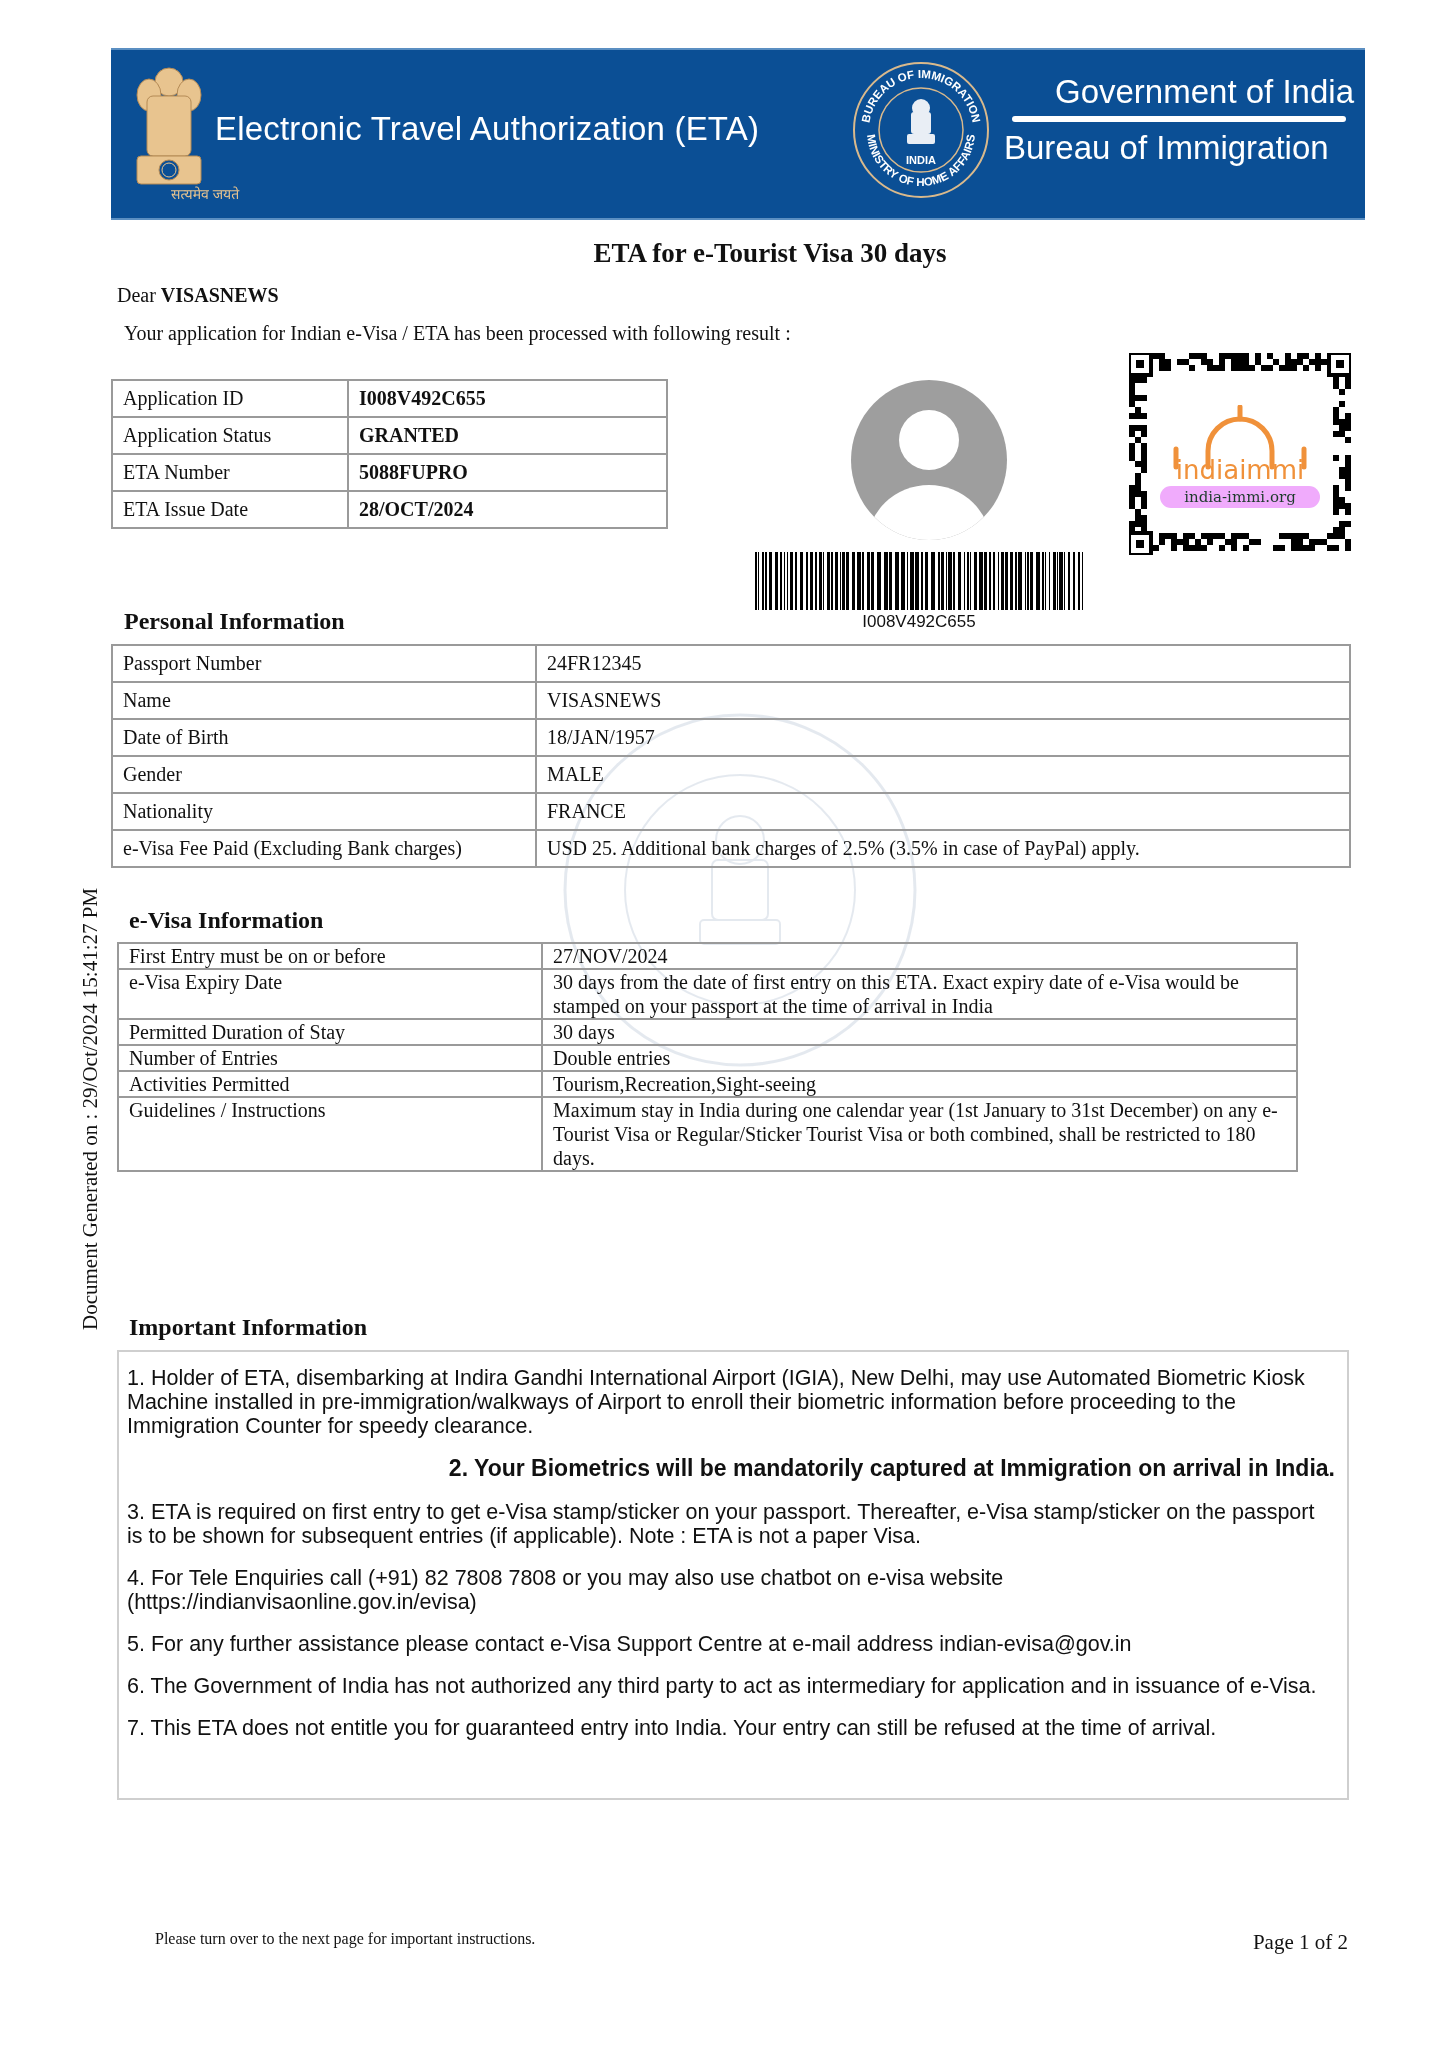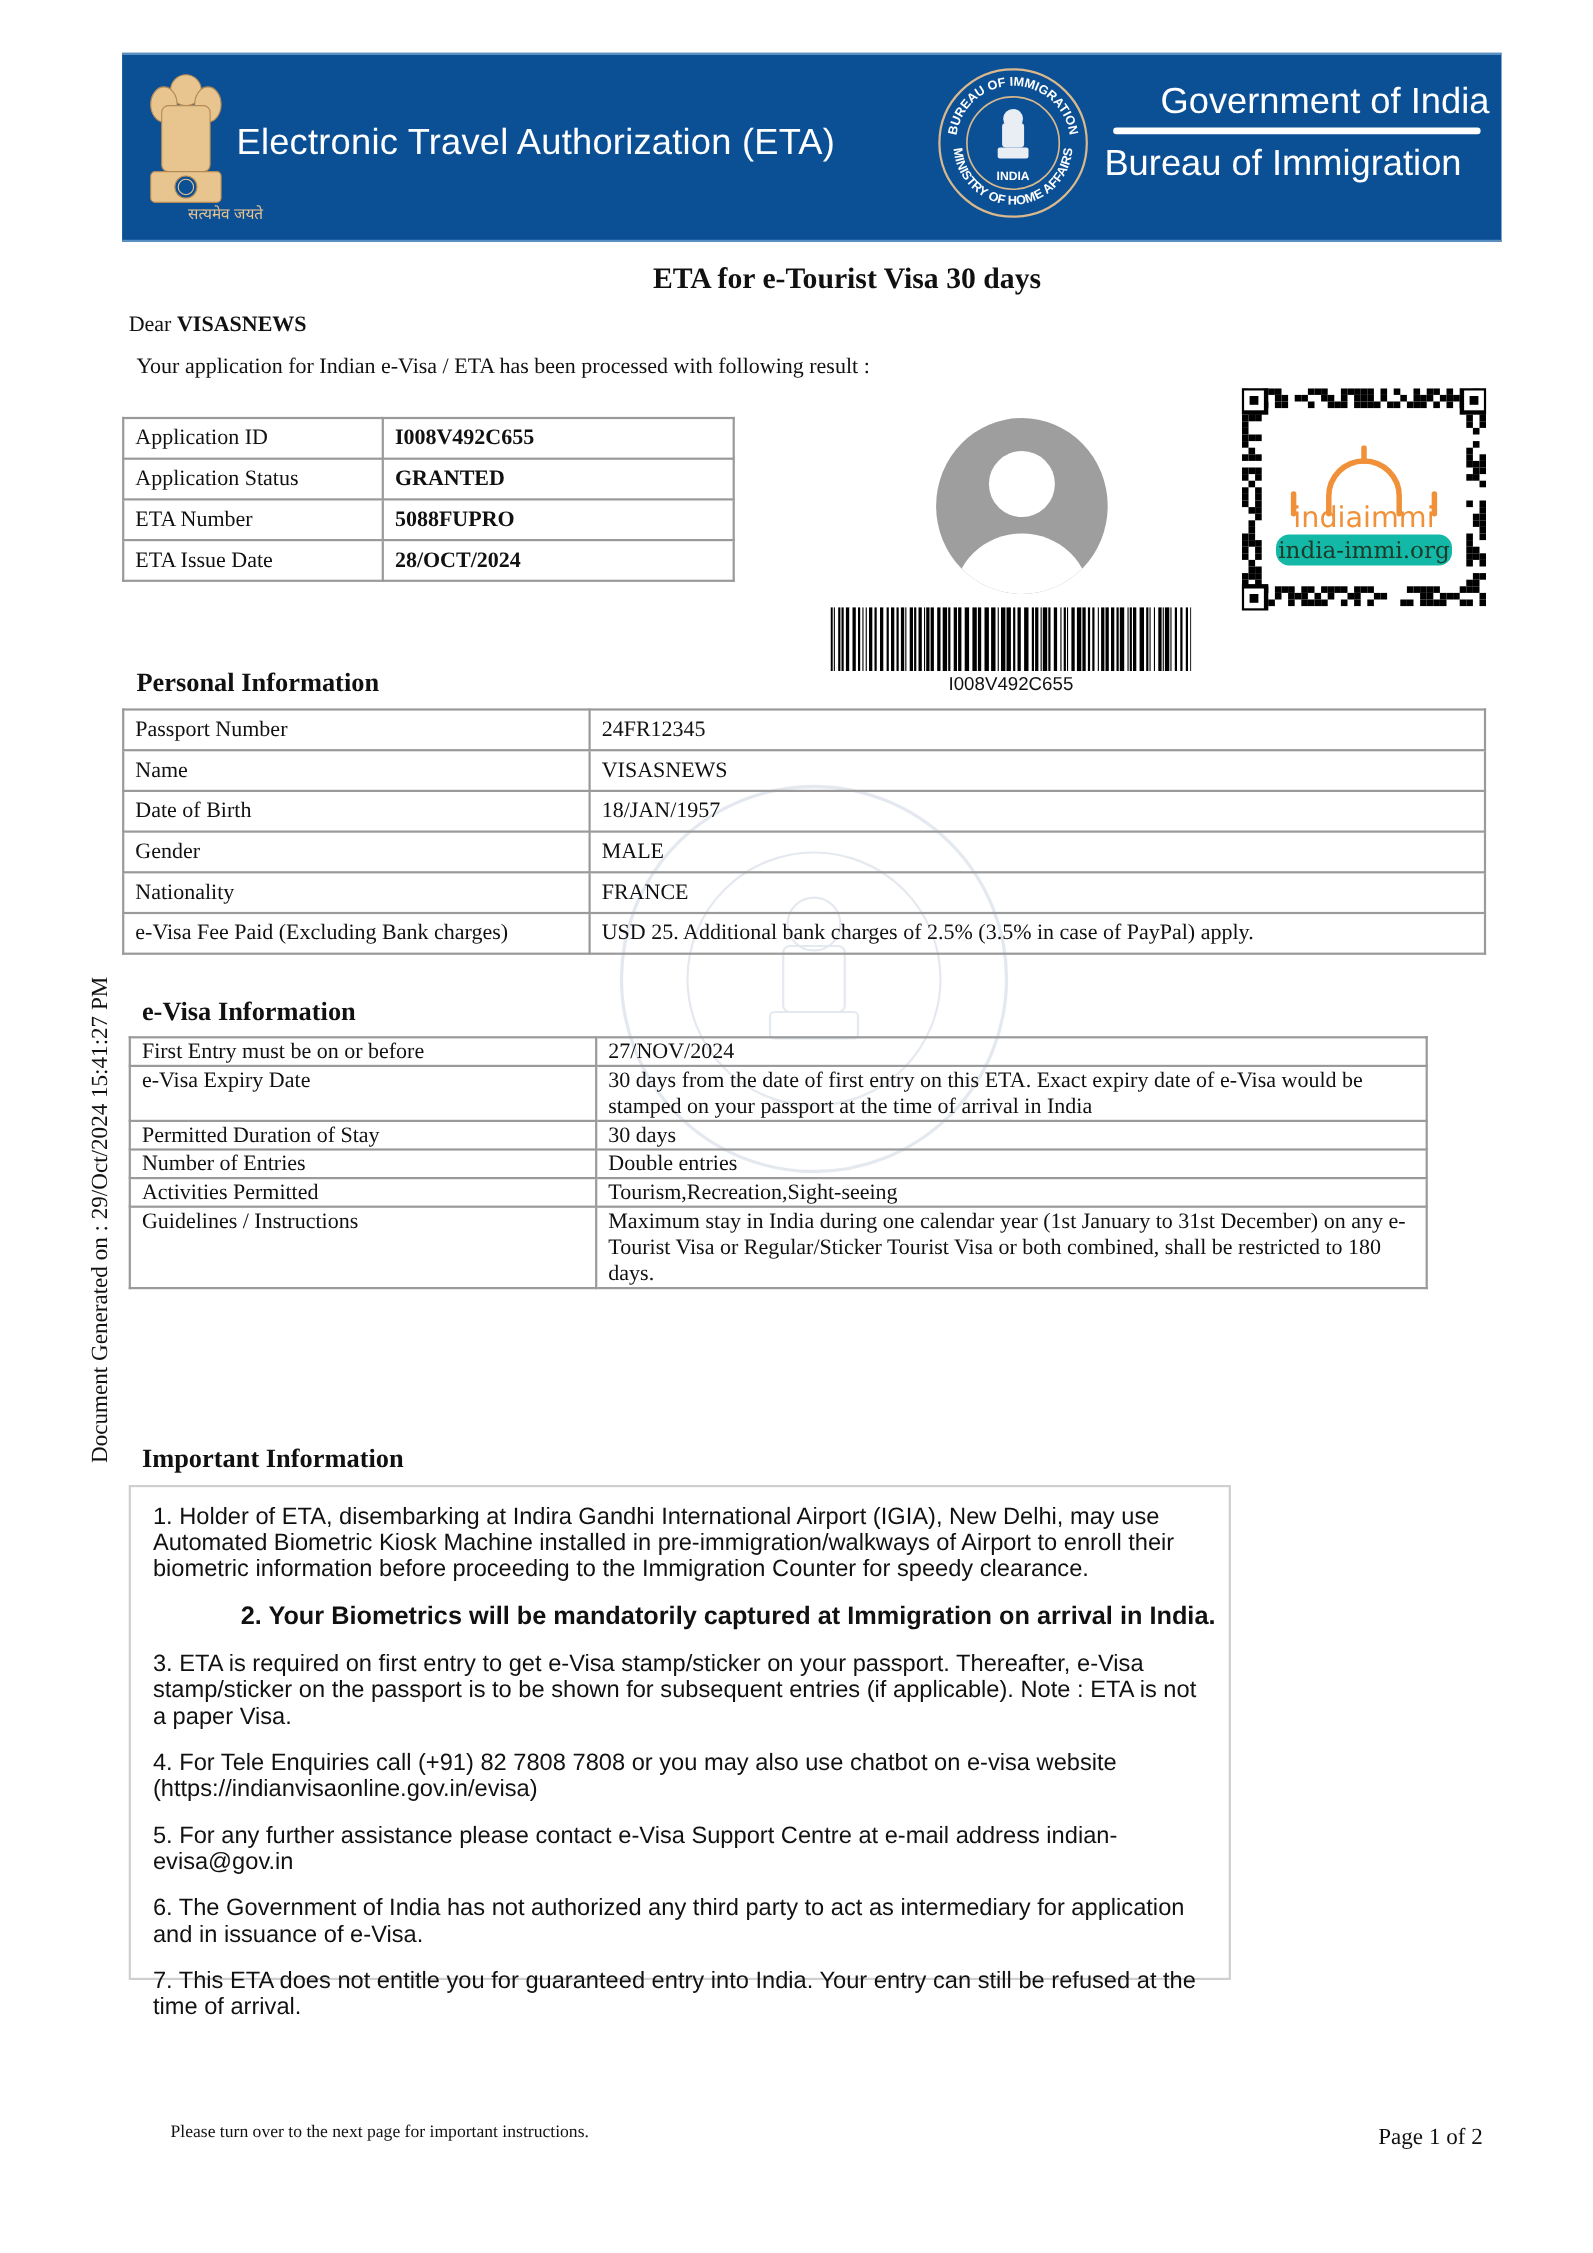--- a/index.html
+++ b/index.html
@@ -26,34 +26,34 @@
   .summary { left: 111px; top: 379px; width: 557px; }
   .summary td { height: 35px; line-height: 35px; }
   .summary td.k { width: 214px; }
   .summary td.v { font-weight: bold; }
 
   .photo { position: absolute; left: 849px; top: 380px; width: 160px; height: 165px; }
   .barcode { position: absolute; left: 755px; top: 552px; width: 328px; height: 58px; }
   .barcode-text { position: absolute; left: 755px; top: 612px; width: 328px; text-align: center; font-family: "Liberation Sans", sans-serif; font-size: 17px; }
   .qr { position: absolute; left: 1129px; top: 353px; width: 222px; height: 202px; }
   .qr-logo { position: absolute; left: 1160px; top: 405px; width: 160px; }
-  .qr-url { position: absolute; left: 1160px; top: 486px; width: 160px; text-align: center; font-family: "DejaVu Serif", serif; font-size: 21px; color: #1c3b2a; background: #14b8a6; border-radius: 12px; padding: 2px 0; }
+  .qr-url { position: absolute; left: 1160px; top: 486px; width: 160px; text-align: center; font-family: "DejaVu Serif", serif; font-size: 15px; color: #1c3b2a; background: #f0abfc; border-radius: 12px; padding: 2px 0; }
 
   .sec-head { position: absolute; font-size: 24px; font-weight: bold; }
   .personal { left: 111px; top: 644px; width: 1240px; }
   .personal td { height: 35px; line-height: 35px; }
   .personal td.k { width: 402px; }
 
   .visa { left: 117px; top: 942px; width: 1181px; border-color: #cfcfcf; }
   .visa td { border: 2px solid #cfcfcf; font-size: 21px; padding: 6px 12px 4px 12px; line-height: 24px; }
   .visa td.k { width: 402px; }
 
   .watermark { position: absolute; left: 560px; top: 710px; width: 360px; height: 360px; opacity: 0.13; }
 
-  .imp-box { position: absolute; left: 117px; top: 1350px; width: 1002px; height: 450px; border: 2px solid #cfcfcf; box-sizing: border-box; padding: 14px 12px 0 20px; font-family: "Liberation Sans", sans-serif; font-size: 21.5px; line-height: 24px; }
+  .imp-box { position: absolute; left: 117px; top: 1350px; width: 1232px; height: 450px; border: 2px solid #cfcfcf; box-sizing: border-box; padding: 14px 12px 0 8px; font-family: "Liberation Sans", sans-serif; font-size: 21.5px; line-height: 24px; }
   .imp-box p { margin: 0 0 18px 0; }
   .imp-box p.bold { font-weight: bold; font-size: 23px; margin-bottom: 20px; text-align: right; }
 
   .side-note { position: absolute; left: 78px; top: 1330px; transform: rotate(-90deg); transform-origin: left top; font-size: 21px; white-space: nowrap; }
 
   .footer-left { position: absolute; left: 155px; top: 1930px; font-size: 16px; }
   .footer-right { position: absolute; right: 100px; top: 1930px; font-size: 21px; }
 </style>
 </head>
 <body>

